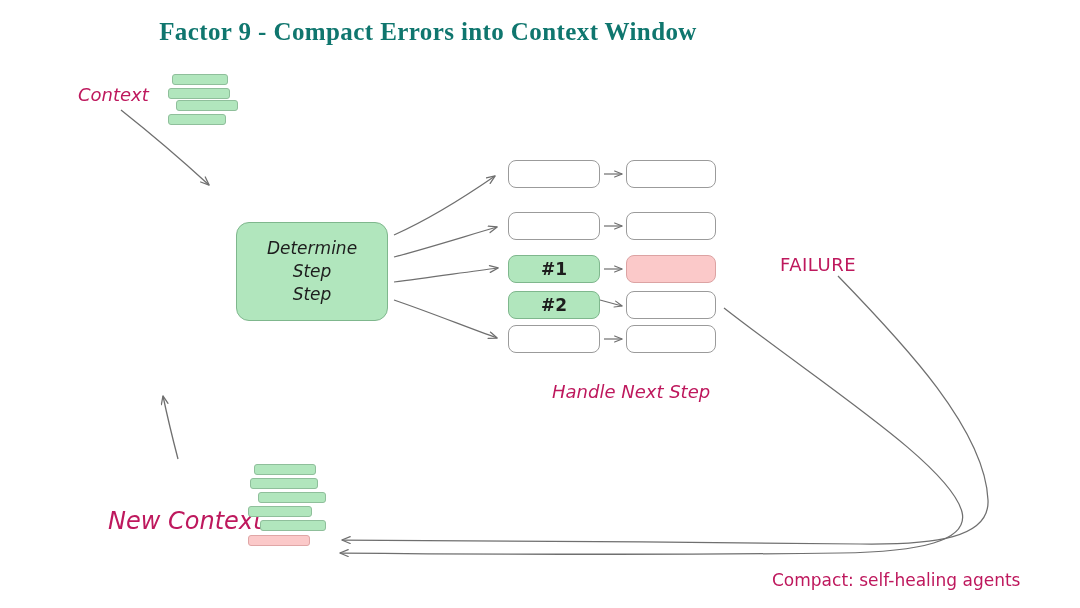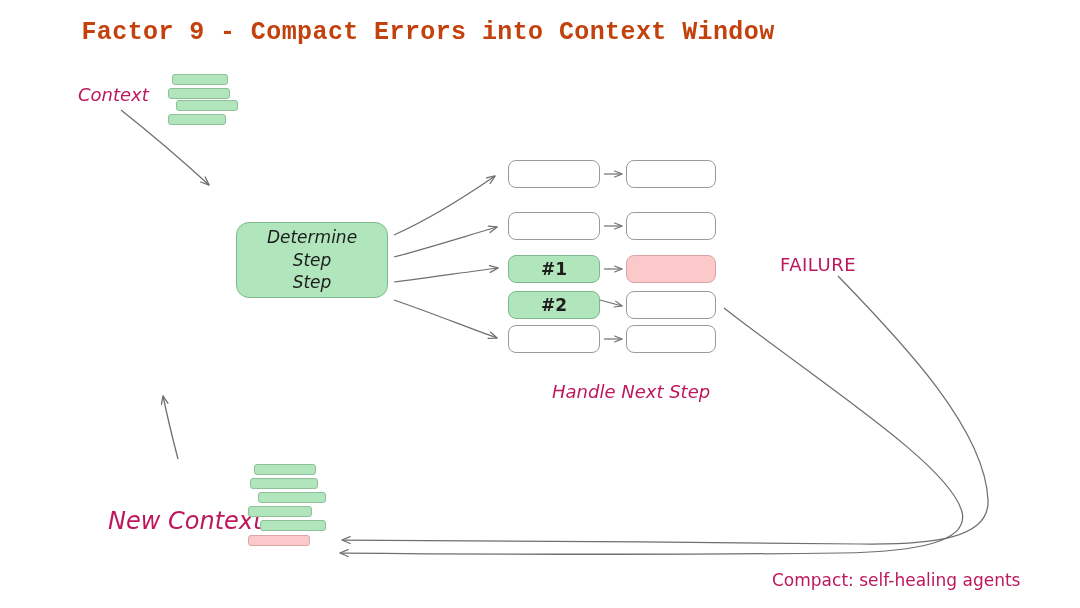--- a/index.html
+++ b/index.html
@@ -23,22 +23,22 @@
   .abs { position: absolute; }
 
   
   .title {
     left: 0; top: 18px;
     width: 856px;
     text-align: center;
     font-size: 25px;
     font-weight: 600;
     letter-spacing: 0.4px;
-    color: #c2410c;
-    font-family: Liberation Mono, monospace;
+    color: #0f766e;
+    font-family: Liberation Serif, serif;
   }
 
   
   .hand {
     font-family: "DejaVu Sans", sans-serif;
     color: #be185d;
     font-style: italic;
     white-space: nowrap;
   }
   .label-context   { left: 78px;  top: 84px;  font-size: 18px; }
@@ -56,21 +56,21 @@
     background: #b1e6bd;
   }
   .bar.red {
     border-color: #e0a6a6;
     background: #fbc9c9;
   }
 
   
   .node-main {
     left: 236px; top: 222px;
-    width: 152px; height: 76px;
+    width: 152px; height: 99px;
     background: #b1e6bd;
     border: 1.4px solid #7fb78d;
     border-radius: 13px;
     box-sizing: border-box;
     display: flex;
     flex-direction: column;
     align-items: center;
     justify-content: center;
     line-height: 1.34;
     font-size: 17px;

